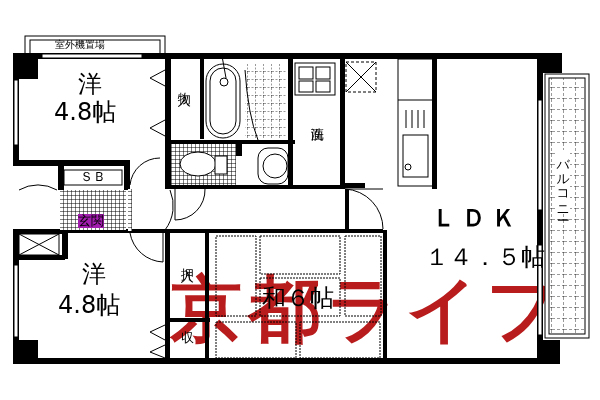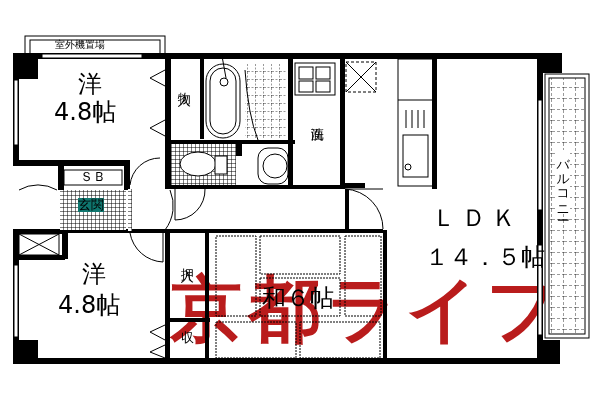--- a/index.html
+++ b/index.html
@@ -136,22 +136,22 @@
       <rect x="300" y="322" width="80" height="36"></rect>
     </g>
   </svg>
 
   <div class="lbl xs" style="left:55px;top:40px;">室外機置場</div>
   <div class="lbl big" style="left:78px;top:72px;">洋</div>
   <div class="lbl big" style="left:54px;top:100px;">4.8帖</div>
   <div class="lbl sm vert" style="left:177px;top:82px;">物入</div>
   <div class="lbl sm vert" style="left:310px;top:117px;">洗面</div>
   <div class="lbl sm" style="left:80px;top:171px;font-family:Liberation Mono, monospace;">ＳＢ</div>
-  <div class="lbl sm" style="left:78px;top:198px;background:#0f766e;">玄関</div>
+  <div class="lbl sm" style="left:78px;top:214px;background:#a21caf;">玄関</div>
   <div class="lbl big" style="left:82px;top:262px;">洋</div>
   <div class="lbl big" style="left:58px;top:293px;">4.8帖</div>
   <div class="lbl sm vert" style="left:180px;top:258px;">押入</div>
   <div class="lbl sm" style="left:181px;top:331px;">収</div>
   <div class="lbl big" style="left:262px;top:286px;">和６帖</div>
-  <div class="lbl big" style="left:432px;top:206px;letter-spacing:6px;">ＬＤＫ</div>
+  <div class="lbl big" style="left:432px;top:206px;letter-spacing:6px;font-weight:bold;">ＬＤＫ</div>
   <div class="lbl big" style="left:405px;top:245px;margin-left:20px;">１４．５帖</div>
   <div class="lbl sm vert" style="left:556px;top:150px;background:#fff;">バルコニー</div>
 </div>
 
 </body></html>

